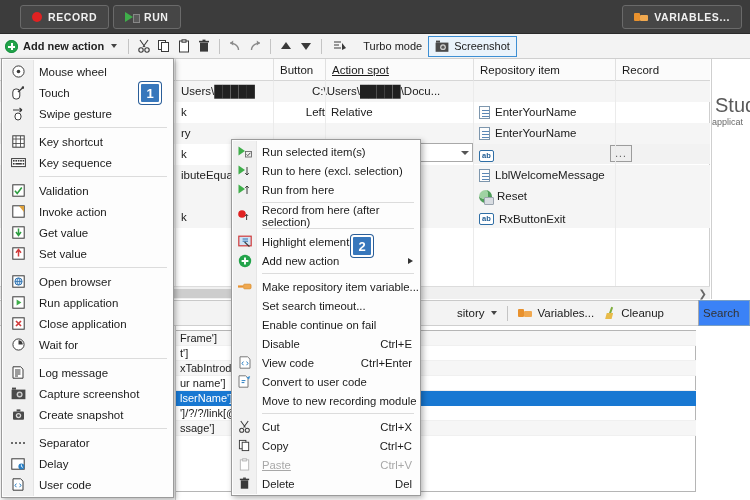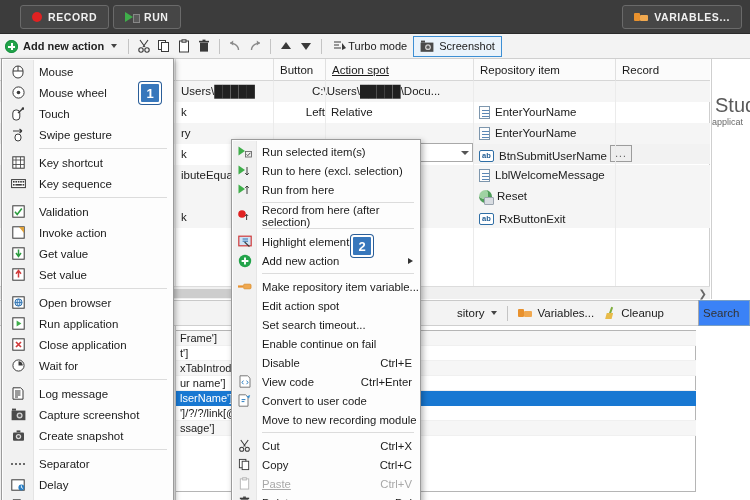--- a/index.html
+++ b/index.html
@@ -65,21 +65,21 @@
   }
   .plus-green:before{ left:3px;top:6px;width:7px;height:2px; }
   .plus-green:after{ left:5.5px;top:3.5px;width:2px;height:7px; }
   .caret-sm{
     width:0;height:0;border-left:3.5px solid transparent;border-right:3.5px solid transparent;
     border-top:4px solid #444; margin-left:2px;
   }
   .tb-sep{ width:1px;height:15px;background:#c4c4c4;margin:0 5px; }
   .tb-ic{ width:20px;height:21px; display:flex;align-items:center;justify-content:center; }
   .tb-ic svg{ display:block; }
-  #turbo{ display:flex;align-items:center;gap:1px;padding:0 6px;height:21px;font-size:11px; }
+  #turbo{ display:flex;align-items:center;gap:16px;padding:0 6px;height:21px;font-size:11px; }
   #shotbtn{
     display:flex;align-items:center;gap:5px;padding:0 6px;height:21px;font-size:11px;
     border:1px solid #3d8fd4; background:#eaf3fb;
   }
 
   
   #grid{
     position:absolute; left:0; top:59px; width:710px; height:240px;
     background:#fff; border-right:1px solid #cfcfcf;
   }
@@ -376,21 +376,20 @@
     <div class="gcell" style="left:175px;width:98px;">k</div>
   </div>
 
   <div class="combo" style="left:325px;top:84px;width:148px;">
     <span class="cb-arrow"></span>
   </div>
   <div class="grow alt" style="top:85px;height:20px;background:#f2f2f2;left:473px;width:237px;">
     <div class="gcell" style="left:0;height:20px;line-height:20px;">
       <span class="ri">
           <span class="ic-ab">ab</span>
-          <span>BtnSubmitUserName</span>
         </span>
     </div>
   </div>
   <div class="ellipsis-btn" style="left:610px;top:86px;">...</div>
 
   <div class="grow" style="top:106px;">
     <div class="gcell" style="left:473px;width:142px;">
       <span class="ri">
           <span class="ic-doc"></span>
           <span>LblWelcomeMessage</span>
@@ -497,30 +496,20 @@
     <div class="crow sel" style="top:60px;">lserName']</div>
     <div class="crow" style="top:75px;">']/?/?/link[@accessiblename='Reset']</div>
     <div class="crow alt" style="top:90px;">ssage']</div>
   </div>
 
 </div>
 
 <div id="menu1">
   <div class="gutter"></div>
 
-  <div class="m1item">
-    <span class="mi">
-      <svg class="sico" width="12" height="14" viewBox="0 0 12 14">
-        <rect x="1" y="1" width="10" height="12" rx="5" stroke="#3a3a3a" fill="#fff" stroke-width="1"></rect>
-        <path d="M1 6 L11 6" stroke="#3a3a3a" stroke-width="1"></path>
-        <path d="M6 1 L6 6" stroke="#3a3a3a" stroke-width="1"></path>
-      </svg>
-    </span>
-    <span>Mouse</span>
-  </div>
   <div class="m1item">
     <span class="mi">
       <svg class="sico" width="13" height="13" viewBox="0 0 13 13">
         <circle cx="6.5" cy="6.5" r="5.6" stroke="#3a3a3a" fill="#fff" stroke-width="1"></circle>
         <circle cx="6.5" cy="6.5" r="1.8" fill="#3a3a3a"></circle>
       </svg>
     </span>
     <span>Mouse wheel</span>
   </div>
   <div class="m1item">
@@ -795,23 +784,20 @@
   <div class="m2item">
     <span class="mi">
       <svg class="sico" width="14" height="9" viewBox="0 0 14 9">
         <rect x="0" y="3.4" width="5" height="2.2" fill="#e8912d"></rect>
         <rect x="5.6" y="2.2" width="7.4" height="4.6" rx="1" fill="#f0a84f" stroke="#d98b28" stroke-width="0.8"></rect>
       </svg>
     </span>
     <span>Make repository item variable...</span>
   </div>
   <div class="m2item">
-    <span>Edit action spot</span>
-  </div>
-  <div class="m2item">
     <span>Set search timeout...</span>
   </div>
   <div class="m2item">
     <span>Enable continue on fail</span>
   </div>
   <div class="m2item">
     <span>Disable</span>
     <span class="shc">Ctrl+E</span>
   </div>
   <div class="m2item">

